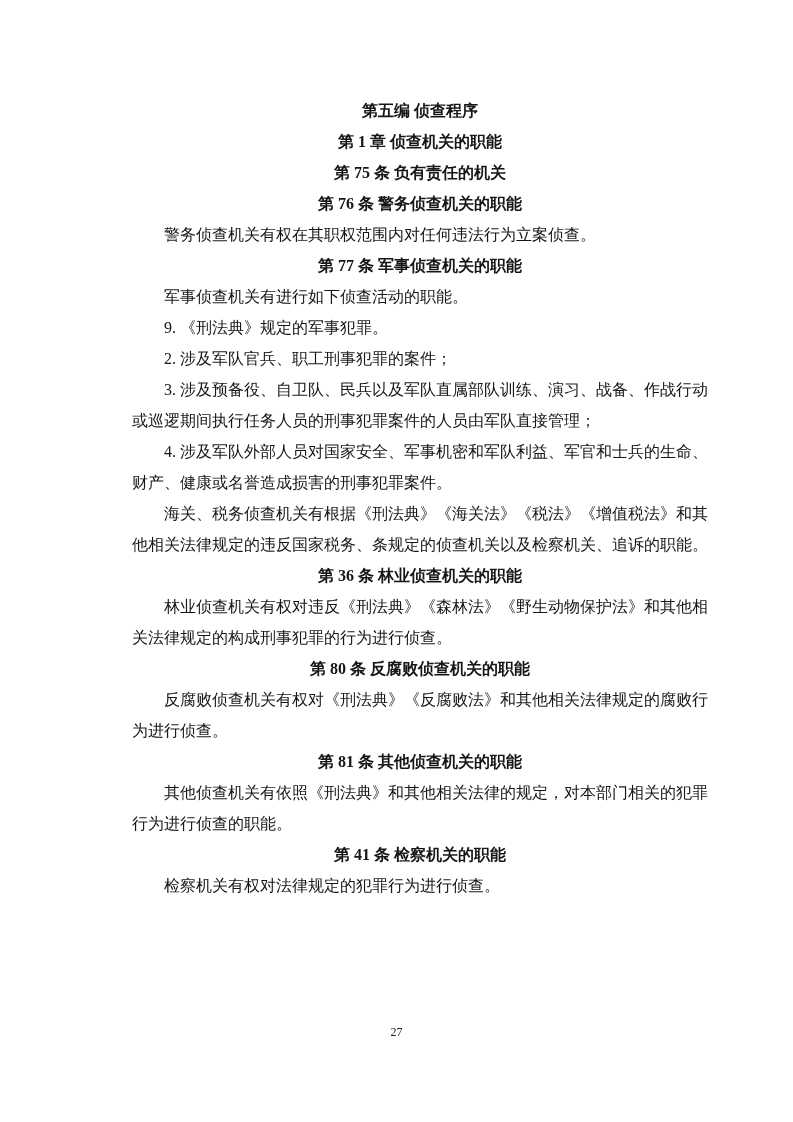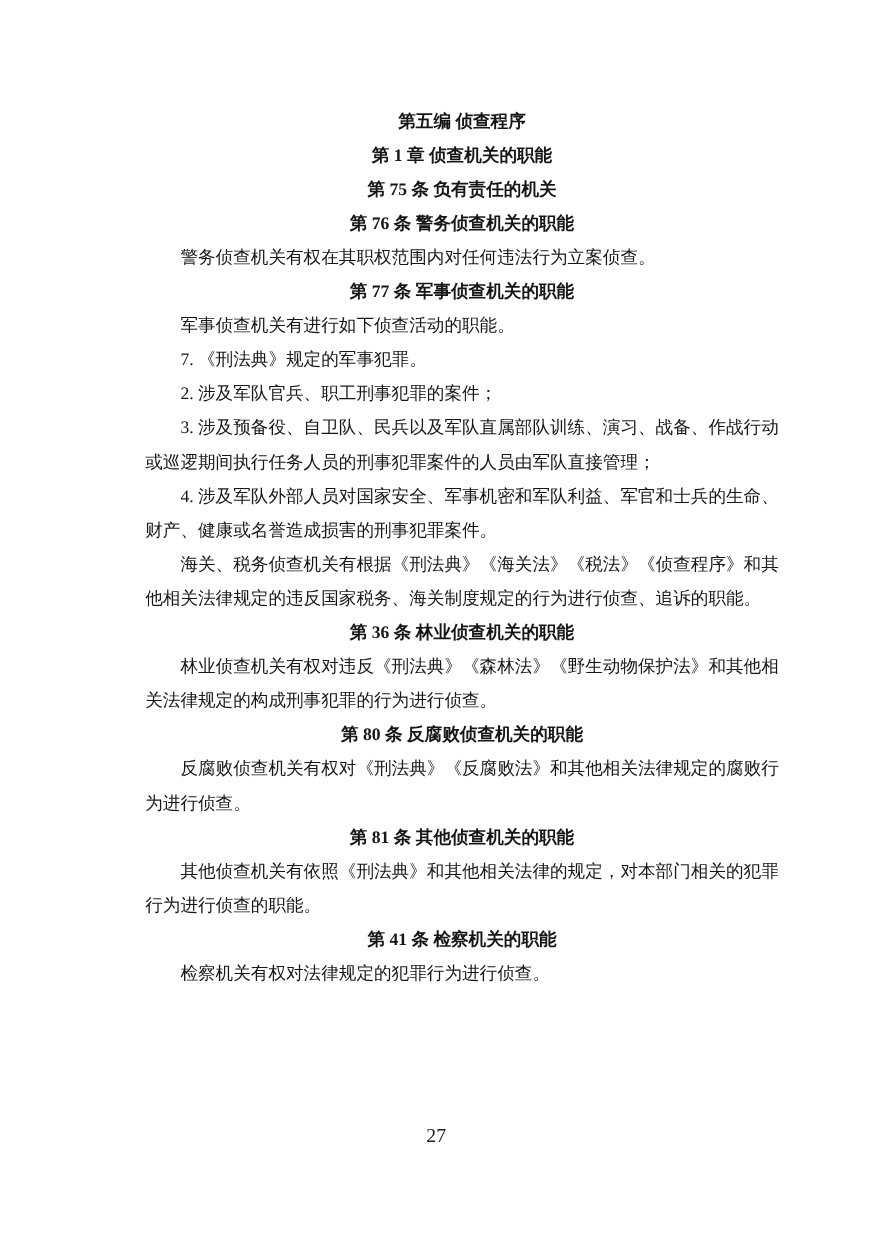--- a/index.html
+++ b/index.html
@@ -36,42 +36,42 @@
   .para {
     text-align: justify;
     text-indent: 2em;
   }
   .page-number {
     position: absolute;
     top: 1024px;
     left: 0;
     width: 100%;
     text-align: center;
-    font-size: 18px;
+    font-size: 12px;
     line-height: 16px;
     color: #222222;
   }
 </style>
 </head>
 <body>
 
 <div class="page">
   <main class="content">
     <p class="heading">第五编 侦查程序</p>
     <p class="heading">第 1 章 侦查机关的职能</p>
     <p class="heading">第 75 条 负有责任的机关</p>
     <p class="heading">第 76 条 警务侦查机关的职能</p>
     <p class="para">警务侦查机关有权在其职权范围内对任何违法行为立案侦查。</p>
     <p class="heading">第 77 条 军事侦查机关的职能</p>
     <p class="para">军事侦查机关有进行如下侦查活动的职能。</p>
-    <p class="para">7. 《刑法典》规定的军事犯罪。</p>
+    <p class="para">9. 《刑法典》规定的军事犯罪。</p>
     <p class="para">2. 涉及军队官兵、职工刑事犯罪的案件；</p>
     <p class="para">3. 涉及预备役、自卫队、民兵以及军队直属部队训练、演习、战备、作战行动或巡逻期间执行任务人员的刑事犯罪案件的人员由军队直接管理；</p>
     <p class="para">4. 涉及军队外部人员对国家安全、军事机密和军队利益、军官和士兵的生命、财产、健康或名誉造成损害的刑事犯罪案件。</p>
-    <p class="para">海关、税务侦查机关有根据《刑法典》《海关法》《税法》《侦查程序》和其他相关法律规定的违反国家税务、海关制度规定的行为进行侦查、追诉的职能。</p>
+    <p class="para">海关、税务侦查机关有根据《刑法典》《海关法》《税法》《增值税法》和其他相关法律规定的违反国家税务、条规定的侦查机关以及检察机关、追诉的职能。</p>
     <p class="heading">第 36 条 林业侦查机关的职能</p>
     <p class="para">林业侦查机关有权对违反《刑法典》《森林法》《野生动物保护法》和其他相关法律规定的构成刑事犯罪的行为进行侦查。</p>
     <p class="heading">第 80 条 反腐败侦查机关的职能</p>
     <p class="para">反腐败侦查机关有权对《刑法典》《反腐败法》和其他相关法律规定的腐败行为进行侦查。</p>
     <p class="heading">第 81 条 其他侦查机关的职能</p>
     <p class="para">其他侦查机关有依照《刑法典》和其他相关法律的规定，对本部门相关的犯罪行为进行侦查的职能。</p>
     <p class="heading">第 41 条 检察机关的职能</p>
     <p class="para">检察机关有权对法律规定的犯罪行为进行侦查。</p>
   </main>
   <div class="page-number">27</div>

